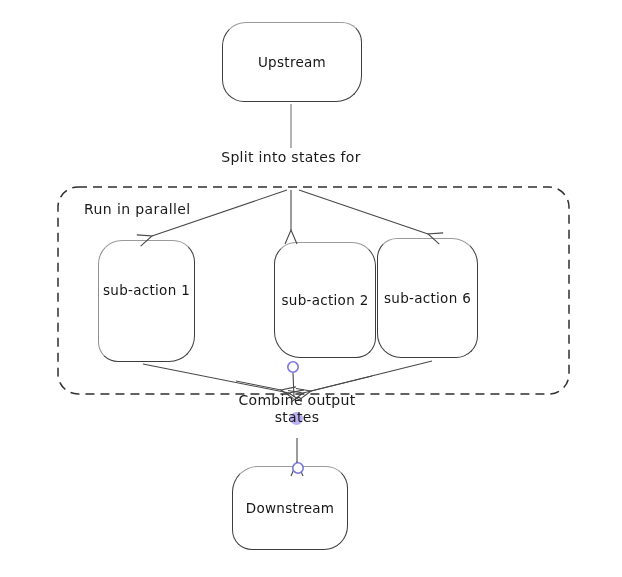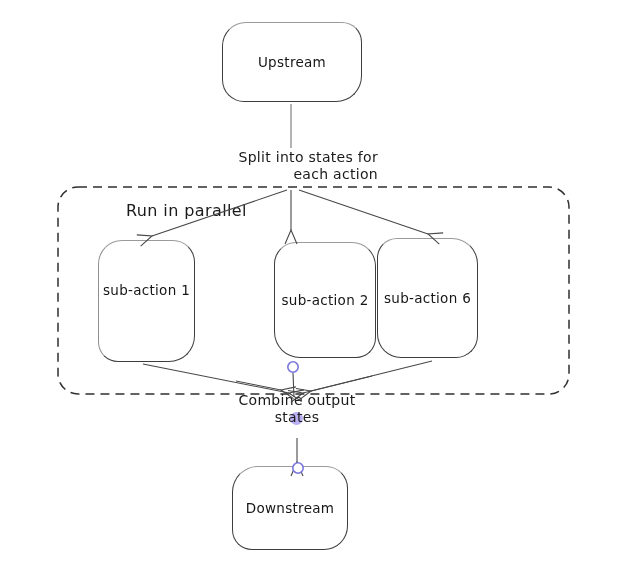--- a/index.html
+++ b/index.html
@@ -35,36 +35,35 @@
   .node-upstream   { left: 222px; top: 22px;  width: 140px; height: 80px;  border-radius: 24px 20px 26px 22px; }
   .node-sub1       { left: 98px;  top: 240px; width: 97px;  height: 122px; border-radius: 24px 22px 26px 20px; border-left-color:#8f8f8f;justify-content:center; }
   .node-sub1 span  { margin-bottom: 22px; }
   .node-sub2       { left: 238px; top: 242px; width: 102px; height: 116px; border-radius: 22px 24px 20px 26px; margin-left: 36px; }
   .node-sub3       { left: 377px; top: 238px; width: 101px; height: 120px; border-radius: 20px 26px 22px 24px; }
   .node-downstream { left: 232px; top: 466px; width: 116px; height: 84px;  border-radius: 26px 22px 24px 20px; }
   
   .group-label {
     position: absolute;
     left: 84px; top: 201px;
-    font-size: 16px;
+    font-size: 14px;
     letter-spacing: 0.4px;
     z-index: 2;
-    margin-left: 42px;
   }
   
   .edge-label {
     position: absolute;
     text-align: center;
     font-size: 14px;
     line-height: 17px;
     letter-spacing: 0.3px;
     z-index: 3;
   }
   .edge-label span { display: block; }
-  .label-split   { left: 204px; top: 149px; width: 174px; text-align: right; }
+  .label-split   { left: 204px; top: 149px; width: 174px; }
   .label-combine { left: 224px; top: 392px; width: 146px; }
   
   .midpoint-dot {
     position: absolute;
     left: 290px; top: 412px;
     width: 13px; height: 13px;
     border-radius: 50%;
     background: #b6abf2;
     opacity: 0.95;
     z-index: 1;
@@ -100,21 +99,20 @@
   </div>
 
   <div class="node node-downstream">
     <span>Downstream</span>
   </div>
 
   <div class="group-label">Run in parallel</div>
 
   <div class="edge-label label-split">
     <span>Split into states for</span>
-    <span>each action</span>
   </div>
 
   <div class="midpoint-dot"></div>
 
   <div class="edge-label label-combine">
     <span>Combine output</span>
     <span>states</span>
   </div>
 
   <svg class="connector-layer" viewBox="0 0 622 577" xmlns="http://www.w3.org/2000/svg">

